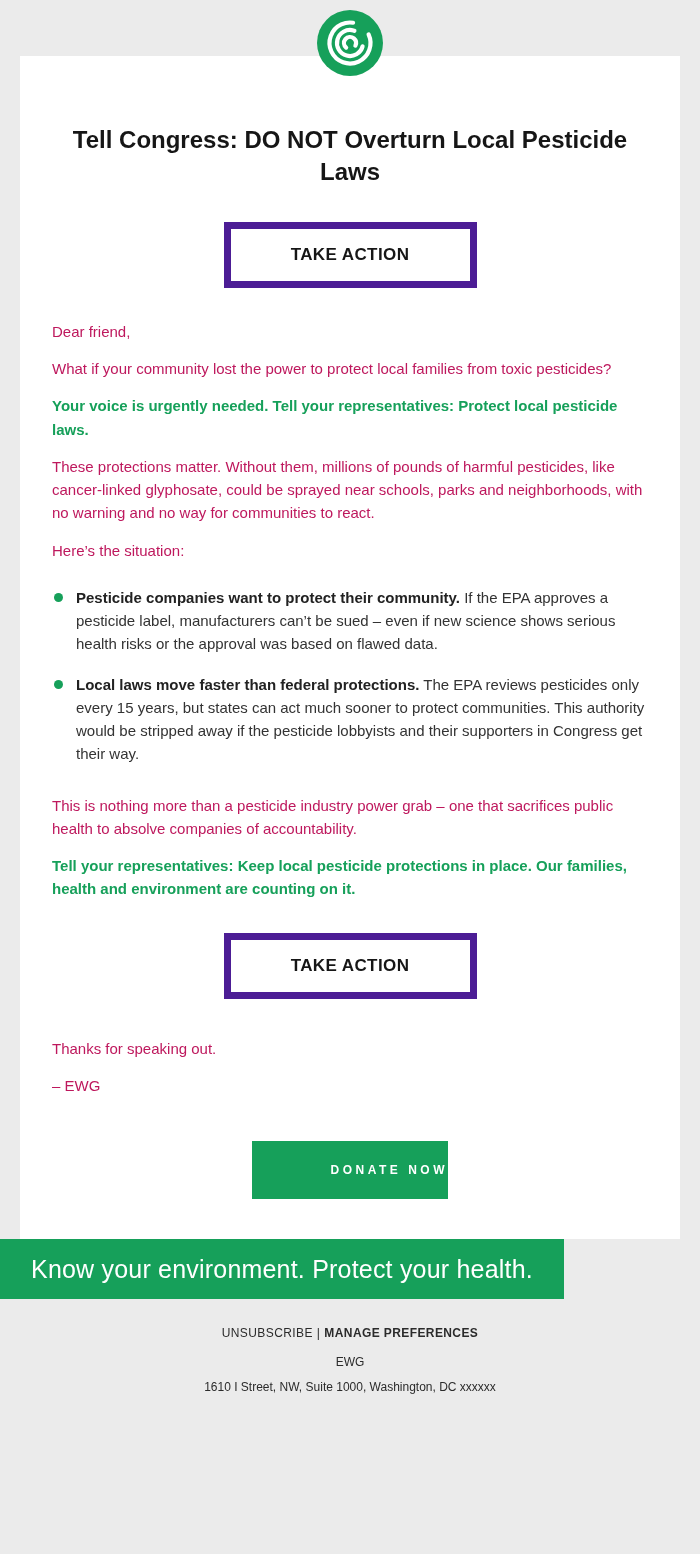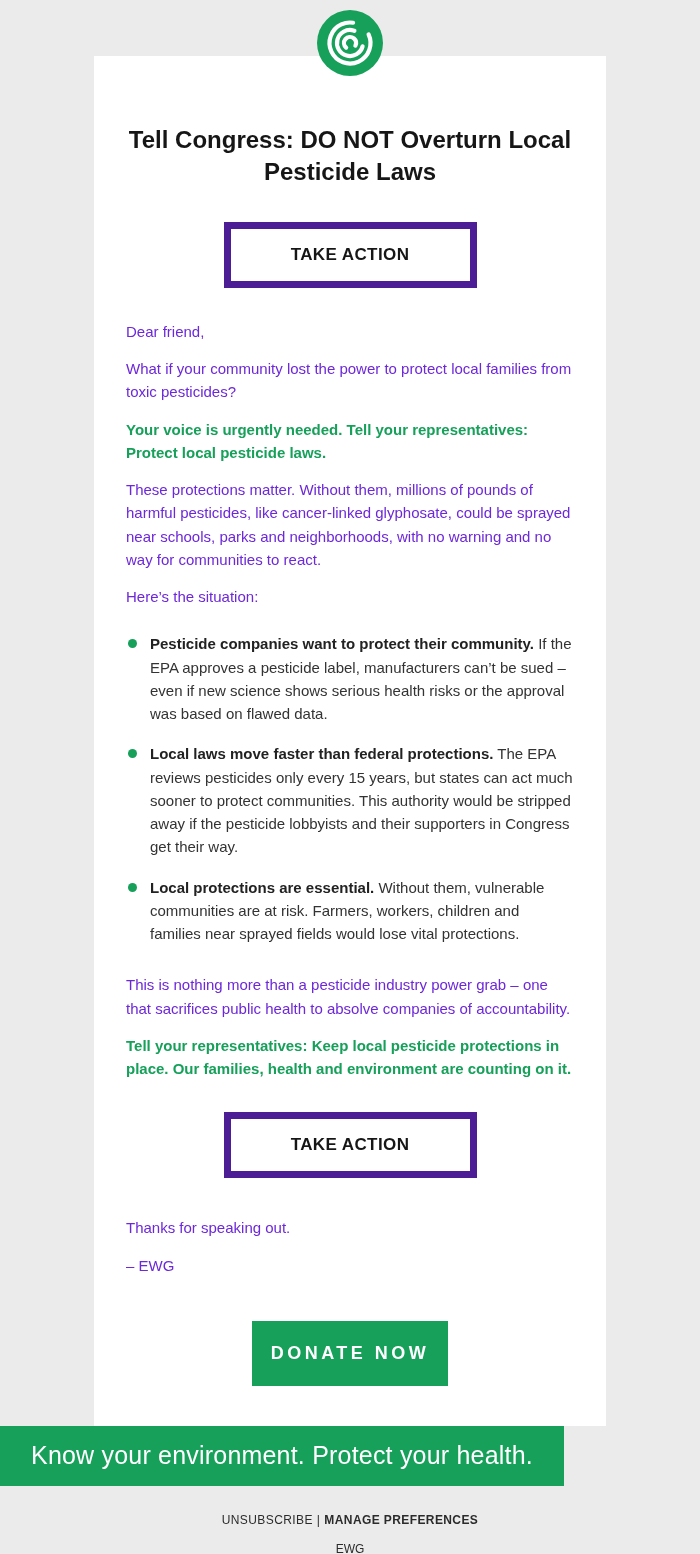--- a/index.html
+++ b/index.html
@@ -15,21 +15,21 @@
   
   .logo-wrap {
     width: 66px; height: 66px;
     margin: 10px auto -20px;
     position: relative; z-index: 2;
     display: block;
   }
 
   
   .card {
-    width: 512px;
+    width: 660px;
     margin: 0 auto;
     background: #ffffff;
     padding: 68px 32px 36px;
   }
 
   h1.title {
     margin: 0 0 34px;
     font-size: 24px;
     line-height: 1.33;
     font-weight: 700;
@@ -56,33 +56,33 @@
     text-align: center;
     cursor: pointer;
   }
 
   .btn-donate {
     display: inline-block;
     width: 196px;
     padding: 22px 0;
     background: var(--accent);
     color: #ffffff;
-    font-size: 18px;
+    font-size: 12px;
     font-weight: 600;
     letter-spacing: 3.5px;
     text-decoration: none;
-    text-align: center;
+    text-align: right;
     cursor: pointer;
   }
 
   .card p {
     margin: 0 0 14px;
     font-size: 15px;
     line-height: 1.55;
-    color: #6d28d9;
+    color: #be185d;
   }
   .card p.green-bold {
     color: var(--accent);
     font-weight: 700;
     margin: 2px 0 14px;
   }
 
   ul.bullets {
     list-style: none;
     margin: 24px 0 28px;
@@ -168,24 +168,20 @@
 
     <ul class="bullets">
       <li>
         <span class="dot"></span>
         <span class="li-bold">Pesticide companies want to protect their community.</span><span> If the EPA approves a pesticide label, manufacturers can’t be sued – even if new science shows serious health risks or the approval was based on flawed data.</span>
       </li>
       <li>
         <span class="dot"></span>
         <span class="li-bold">Local laws move faster than federal protections.</span><span> The EPA reviews pesticides only every 15 years, but states can act much sooner to protect communities. This authority would be stripped away if the pesticide lobbyists and their supporters in Congress get their way.</span>
       </li>
-      <li>
-        <span class="dot"></span>
-        <span class="li-bold">Local protections are essential.</span><span> Without them, vulnerable communities are at risk. Farmers, workers, children and families near sprayed fields would lose vital protections.</span>
-      </li>
     </ul>
 
     <p>This is nothing more than a pesticide industry power grab – one that sacrifices public health to absolve companies of accountability.</p>
     <p class="green-bold">Tell your representatives: Keep local pesticide protections in place. Our families, health and environment are counting on it.</p>
 
     <div class="btn-row mid">
       <a class="btn-outline">TAKE ACTION</a>
     </div>
 
     <p class="closing">Thanks for speaking out.</p>

